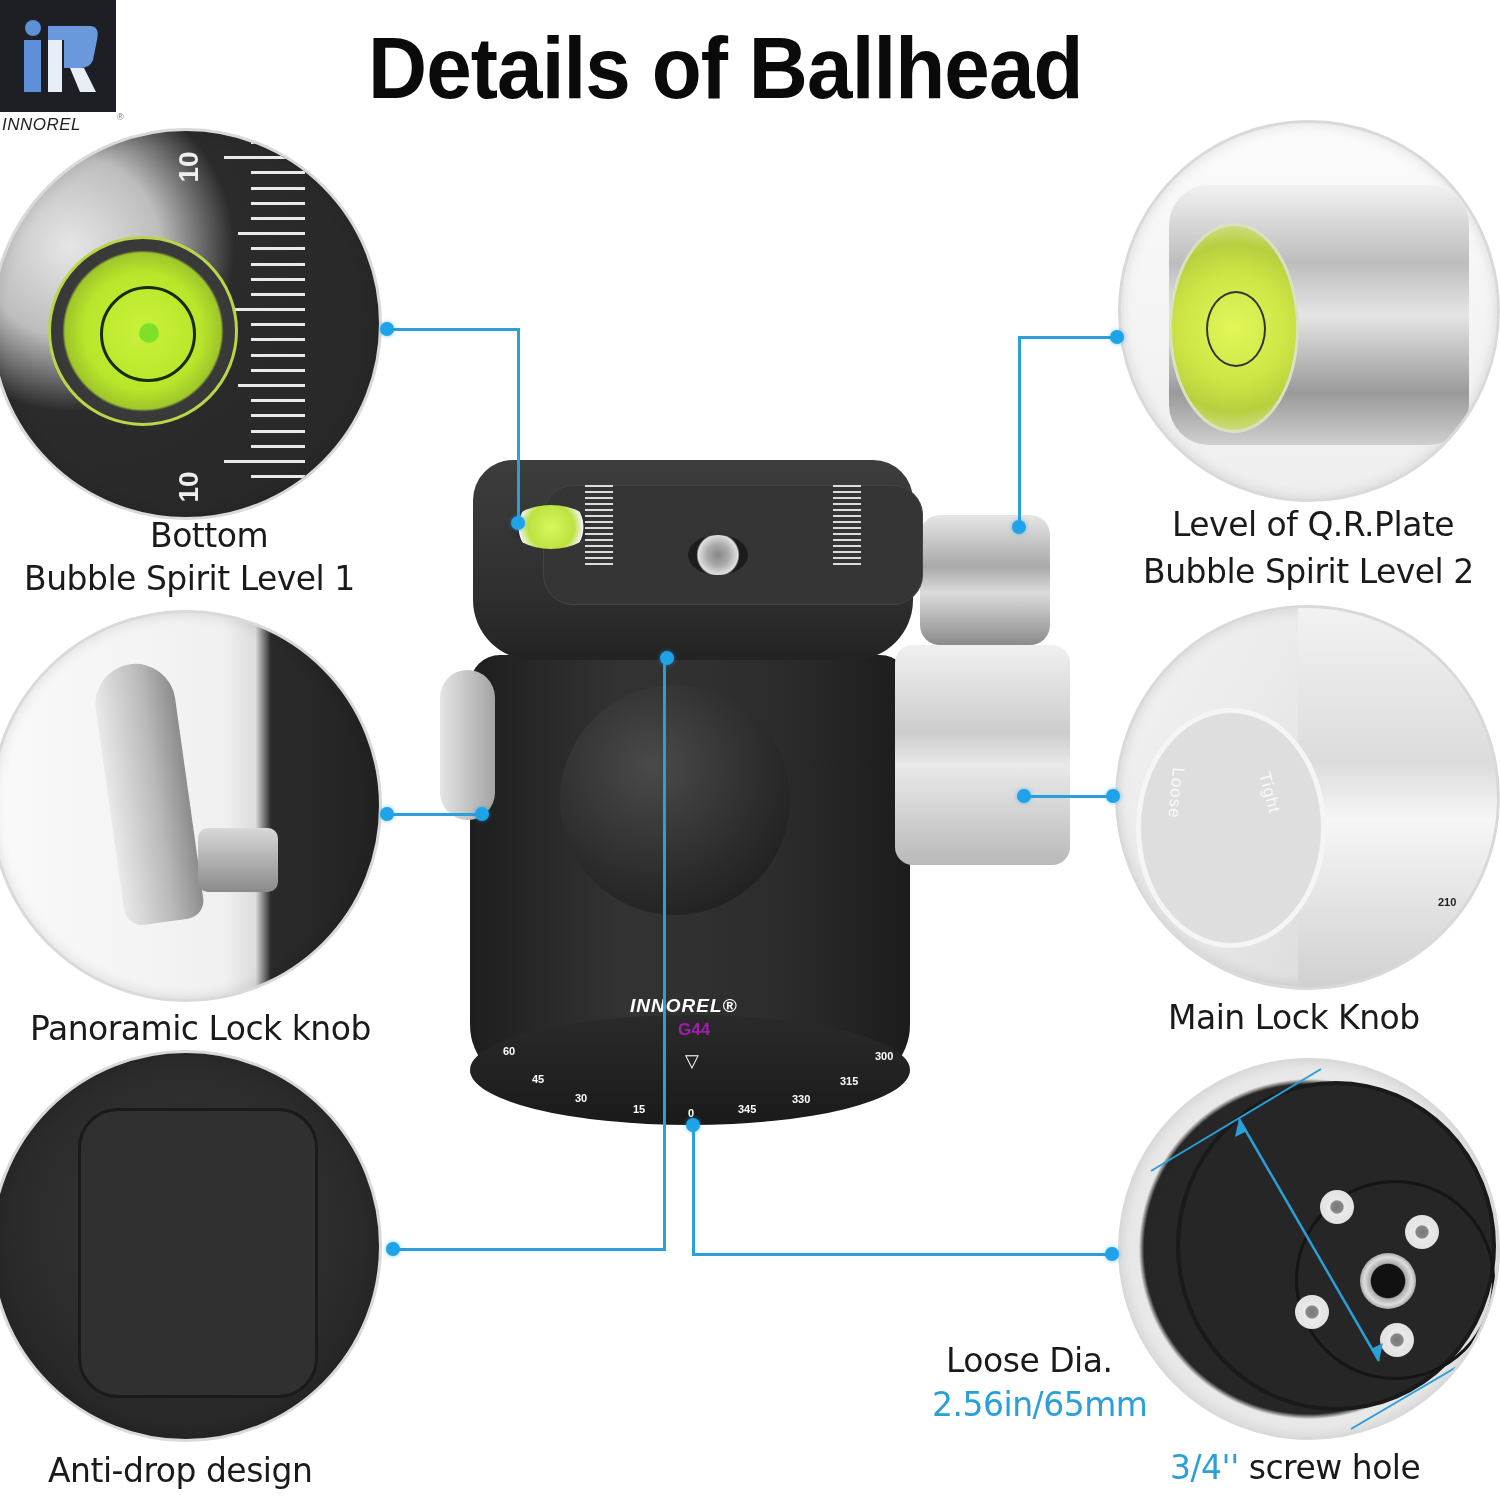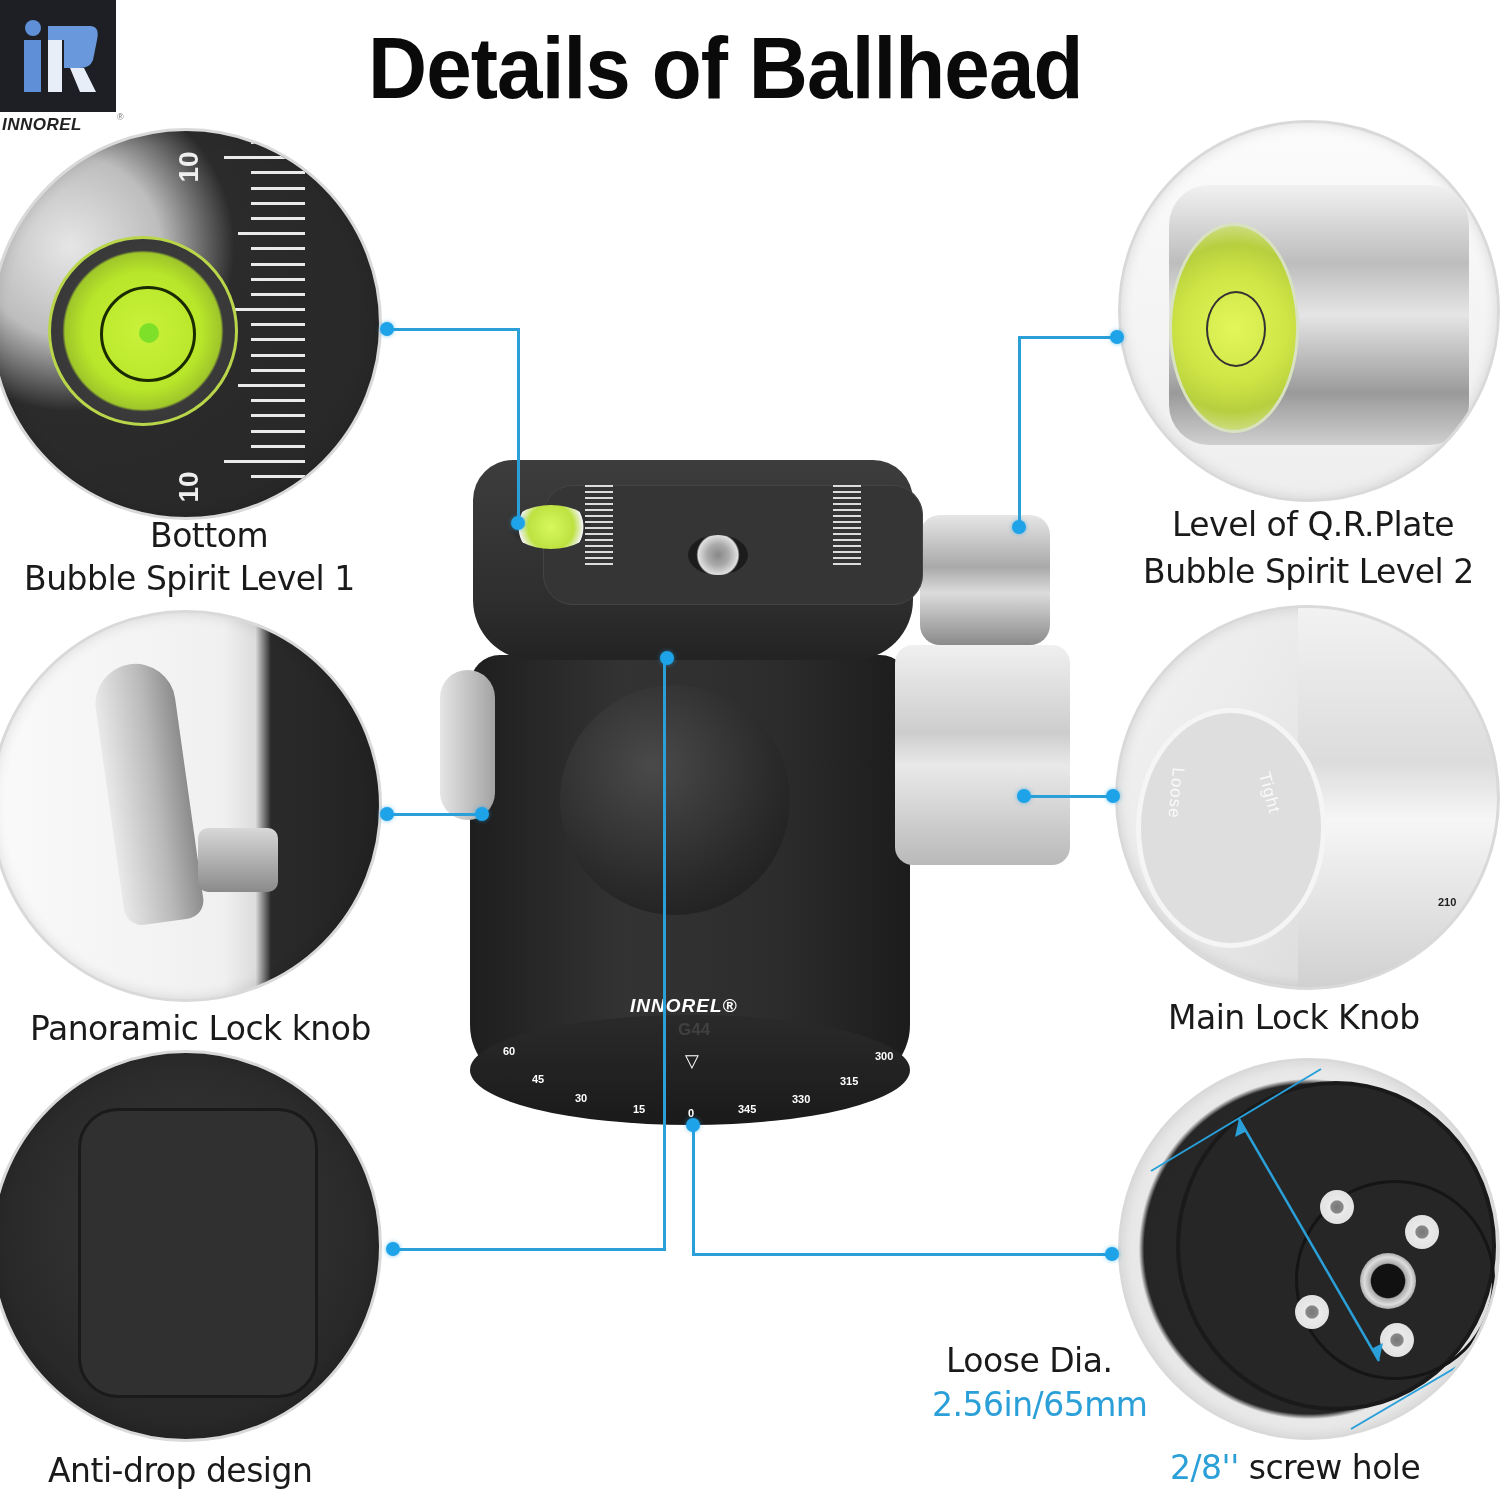--- a/index.html
+++ b/index.html
@@ -2,21 +2,21 @@
 <html><head>
 <meta charset="utf-8">
 <style>
   * { box-sizing: border-box; margin: 0; padding: 0; }
   html, body { width: 1500px; height: 1497px; background: #ffffff; overflow: hidden; }
   body { position: relative; font-family: "Liberation Sans", "DejaVu Sans", sans-serif; color: #111; }
 
   
   .logo { position: absolute; left: 0; top: 0; width: 116px; height: 112px; background: #1d1f24; }
   .logo svg { position: absolute; left: 0; top: 0; }
-  .logo-word { position: absolute; left: 2px; top: 115px; font-size: 17px; font-weight: 700; font-style: italic; letter-spacing: 0.5px; color: #222; }
+  .logo-word { position: absolute; left: 2px; top: 115px; font-size: 17px; font-weight: 400; font-style: italic; letter-spacing: 0.5px; color: #222; }
   .logo-reg { position: absolute; left: 117px; top: 112px; font-size: 9px; color: #777; }
 
   
   .title { position: absolute; left: 368px; top: 18px; font-size: 88px; line-height: 100px; font-family: "Liberation Sans Narrow", "Liberation Sans", sans-serif; letter-spacing: -1px; color: #0a0a0a; transform: scaleX(0.93); transform-origin: left top; }
 
   
   .circle { position: absolute; border-radius: 50%; overflow: hidden; border: 3px solid #d9d9d9; box-shadow: inset 0 0 14px rgba(0,0,0,0.12); }
   .c-scale { left: -10px; top: 128px; width: 392px; height: 392px; background: radial-gradient(circle at 20% 30%, #e6e6e6 0%, #bdbdbd 22%, #2b2b2b 40%, #262626 100%); }
   .c-panoramic { left: -10px; top: 610px; width: 392px; height: 392px; background: linear-gradient(90deg, #fafafa 0%, #f0f0f0 60%, #dcdcdc 68%, #2a2a2a 72%, #222 100%); }
   .c-antidrop { left: -10px; top: 1050px; width: 392px; height: 392px; background: radial-gradient(circle at 50% 45%, #3a3a3a 0%, #2a2a2a 60%, #1e1e1e 100%); }
@@ -64,21 +64,21 @@
   .qr-screw { position: absolute; left: 215px; top: 75px; width: 60px; height: 40px; border-radius: 50%; background: radial-gradient(circle, #888 0%, #aaa 30%, #e0e0e0 55%, #1c1c1c 60%); }
   .level1 { position: absolute; left: 38px; top: 45px; width: 80px; height: 44px; border-radius: 50%; background: radial-gradient(circle, #d7f85e 0%, #bde240 50%, #f2f2f2 70%, #2f2f2f 72%); }
   .scale-ticks { position: absolute; width: 28px; height: 80px; background: repeating-linear-gradient(180deg, #dcdcdc 0 2px, transparent 2px 6px); }
   .qr-knob-small { position: absolute; left: 480px; top: 60px; width: 130px; height: 130px; border-radius: 20px; background: linear-gradient(180deg, #e6e6e6, #a9a9a9 40%, #dcdcdc 60%, #8a8a8a); }
   .main-knob { position: absolute; left: 455px; top: 190px; width: 175px; height: 220px; border-radius: 18px; background: linear-gradient(180deg, #f0f0f0 0%, #cdcdcd 40%, #e9e9e9 55%, #b9b9b9 100%); }
   .body { position: absolute; left: 30px; top: 200px; width: 440px; height: 430px; border-radius: 30px 30px 60px 60px; background: linear-gradient(90deg, #1e1e1e 0%, #333 35%, #2c2c2c 70%, #1c1c1c 100%); }
   .ball { position: absolute; left: 120px; top: 230px; width: 230px; height: 230px; border-radius: 50%; background: radial-gradient(circle at 40% 35%, #4a4a4a 0%, #2a2a2a 60%, #181818 100%); }
   .pano-lever { position: absolute; left: 0; top: 215px; width: 55px; height: 150px; border-radius: 28px; background: linear-gradient(90deg, #e5e5e5, #a3a3a3); }
   .base-ring { position: absolute; left: 30px; top: 560px; width: 440px; height: 110px; border-radius: 50%; background: linear-gradient(180deg, #2a2a2a, #1a1a1a); }
   .brand { position: absolute; left: 190px; top: 540px; font-size: 19px; font-weight: 700; font-style: italic; color: #fff; letter-spacing: 1px; }
-  .model { position: absolute; left: 238px; top: 565px; font-size: 17px; font-weight: 700; color: #404040; }
+  .model { position: absolute; left: 238px; top: 565px; font-size: 17px; font-weight: 700; color: #a21caf; }
   .pointer { position: absolute; left: 245px; top: 595px; font-size: 18px; color: #fff; }
   .deg { position: absolute; font-size: 11px; font-weight: 700; color: #fff; }
 
   
   .line { position: absolute; background: #2a9fd8; }
   .dot { position: absolute; width: 14px; height: 14px; border-radius: 50%; background: #1ea3e8; box-shadow: 0 0 4px rgba(30,163,232,0.6); }
 
   
   .label { position: absolute; font-size: 33px; line-height: 42px; color: #1a1a1a; white-space: nowrap; text-align: center; font-family: "DejaVu Sans", sans-serif; letter-spacing: -0.5px; }
   .label .accent { color: #2a9fd8; }
@@ -176,21 +176,21 @@
     <line x1="30" y1="110" x2="200" y2="8" stroke="#2a9fd8" stroke-width="2"></line>
     <line x1="230" y1="368" x2="380" y2="280" stroke="#2a9fd8" stroke-width="2"></line>
     <line x1="118" y1="58" x2="258" y2="300" stroke="#2a9fd8" stroke-width="2.5"></line>
     <polygon points="118,58 114,76 126,70" fill="#2a9fd8"></polygon>
     <polygon points="258,300 262,282 250,288" fill="#2a9fd8"></polygon>
   </svg>
 </div>
 <div class="label" style="left:946px;top:1340px">Loose Dia.</div>
 <div class="label accent-label" style="left:932px;top:1384px;color:#2a9fd8">2.56in/65mm</div>
 <div class="label" style="left:1170px;top:1447px">
-  <span class="accent">2/8''</span>
+  <span class="accent">3/4''</span>
   <span>screw hole</span>
 </div>
 
 <div class="product">
   <div class="body"></div>
   <div class="ball"></div>
   <div class="pano-lever"></div>
   <div class="main-knob"></div>
   <div class="qr-knob-small"></div>
   <div class="qr-plate">

